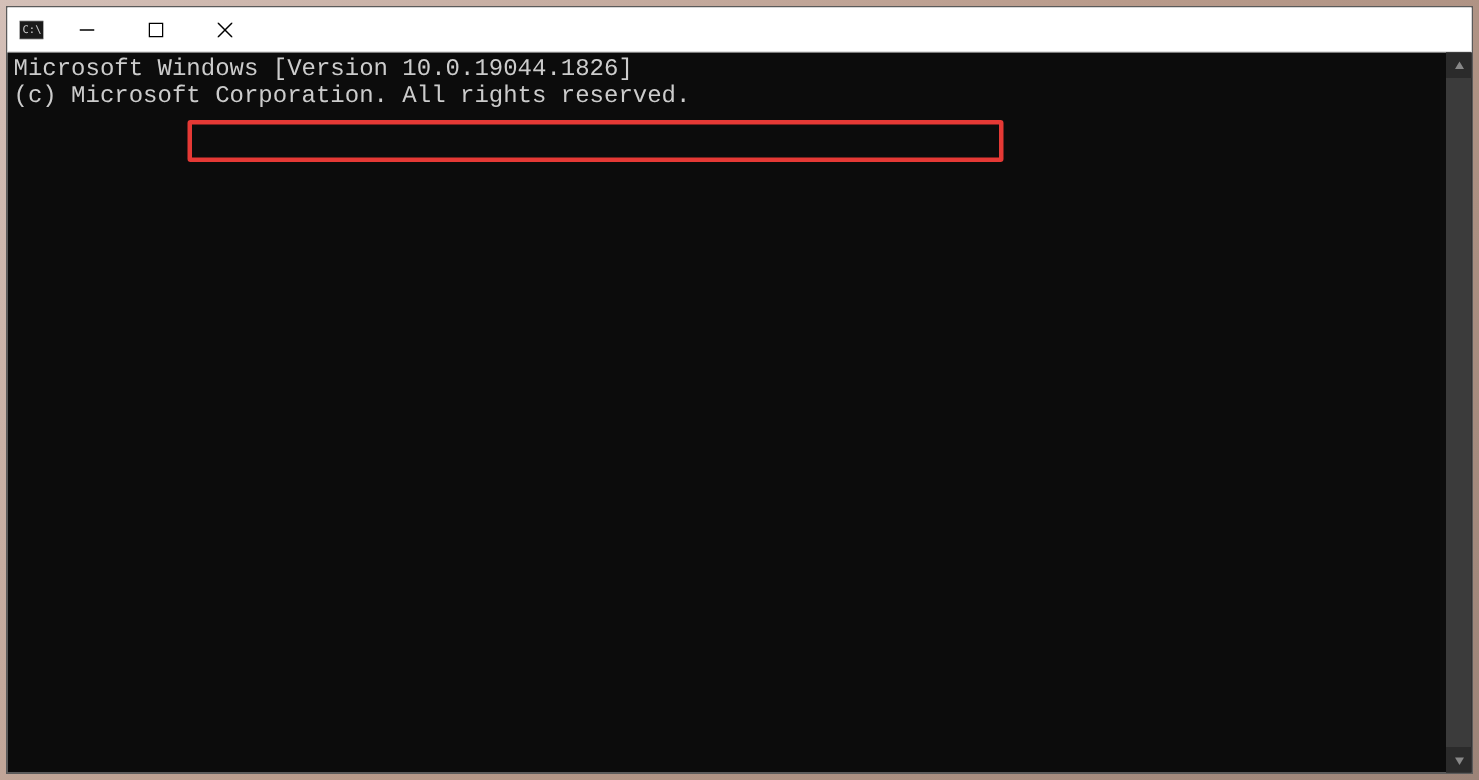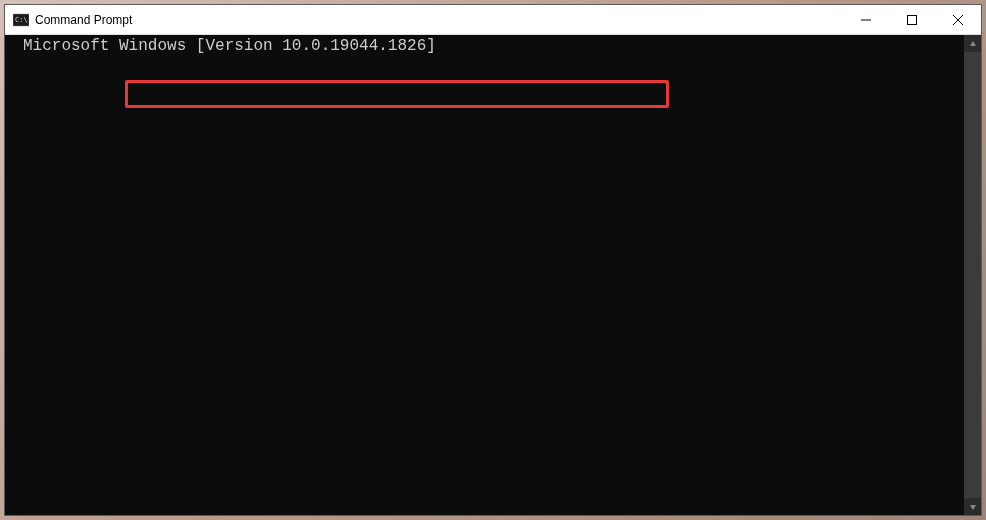--- a/index.html
+++ b/index.html
@@ -69,21 +69,20 @@
     }
     .terminal-content {
       flex: 1;
       padding: 2px 4px;
       font-family: Consolas, "Courier New", monospace;
       font-size: 16px;
       line-height: 18px;
       color: #cccccc;
       white-space: pre;
       overflow: hidden;
-      margin-left: 14px;
     }
     .terminal-line {
       display: block;
     }
     .highlight-box {
       position: absolute;
       border: 3px solid #e53935;
       border-radius: 2px;
       pointer-events: none;
       left: 120px;
@@ -127,42 +126,41 @@
 <body>
 
 <div class="window">
   <div class="titlebar">
     <span class="titlebar-icon">
       <svg width="16" height="16" viewBox="0 0 16 16">
         <rect x="0" y="2" width="16" height="12" fill="#1a1a1a" stroke="#888" stroke-width="0.5"></rect>
         <text x="2" y="10" font-size="7" fill="#ccc" font-family="monospace">C:\</text>
       </svg>
     </span>
-    <span class="titlebar-title">Command Prompt</span>
     <div class="window-controls">
       <button class="win-btn">
         <svg width="10" height="10" viewBox="0 0 10 10">
             <line x1="0" y1="5" x2="10" y2="5" stroke="#000" stroke-width="1"></line>
           </svg>
       </button>
       <button class="win-btn">
         <svg width="10" height="10" viewBox="0 0 10 10">
             <rect x="0.5" y="0.5" width="9" height="9" fill="none" stroke="#000" stroke-width="1"></rect>
           </svg>
       </button>
       <button class="win-btn close">
         <svg width="10" height="10" viewBox="0 0 10 10">
             <line x1="0" y1="0" x2="10" y2="10" stroke="#000" stroke-width="1"></line>
             <line x1="10" y1="0" x2="0" y2="10" stroke="#000" stroke-width="1"></line>
           </svg>
       </button>
     </div>
   </div>
   <div class="terminal-area">
-    <div class="terminal-content"><span class="terminal-line">Microsoft Windows [Version 10.0.19044.1826]</span><span class="terminal-line"></span></div>
+    <div class="terminal-content"><span class="terminal-line">Microsoft Windows [Version 10.0.19044.1826]</span><span class="terminal-line">(c) Microsoft Corporation. All rights reserved.</span><span class="terminal-line"></span></div>
     <div class="highlight-box"></div>
     <div class="scrollbar">
       <div class="scroll-arrow">
         <svg viewBox="0 0 8 8">
             <polygon points="4,1 7,6 1,6" fill="#888"></polygon>
           </svg>
       </div>
       <div class="scroll-track">
         <div class="scroll-thumb"></div>
       </div>

